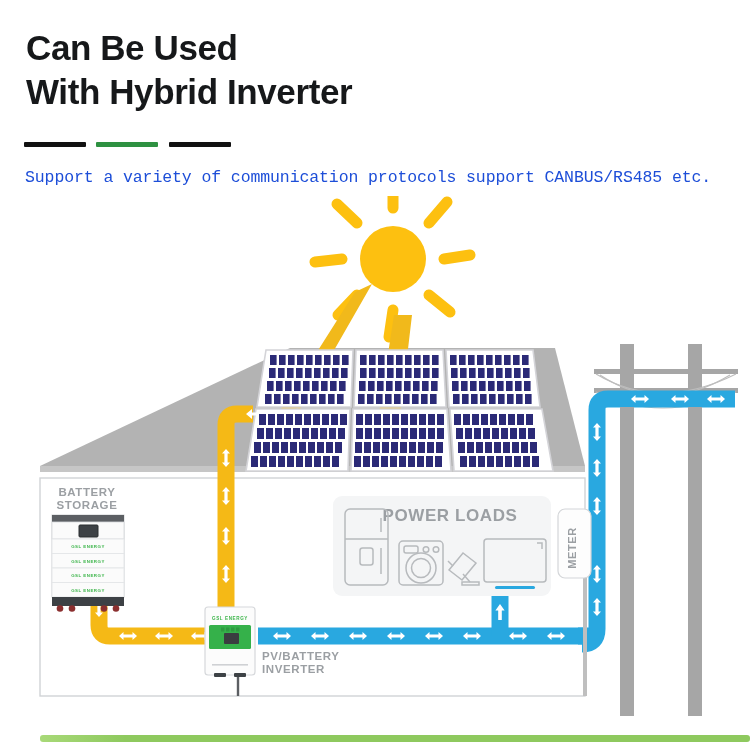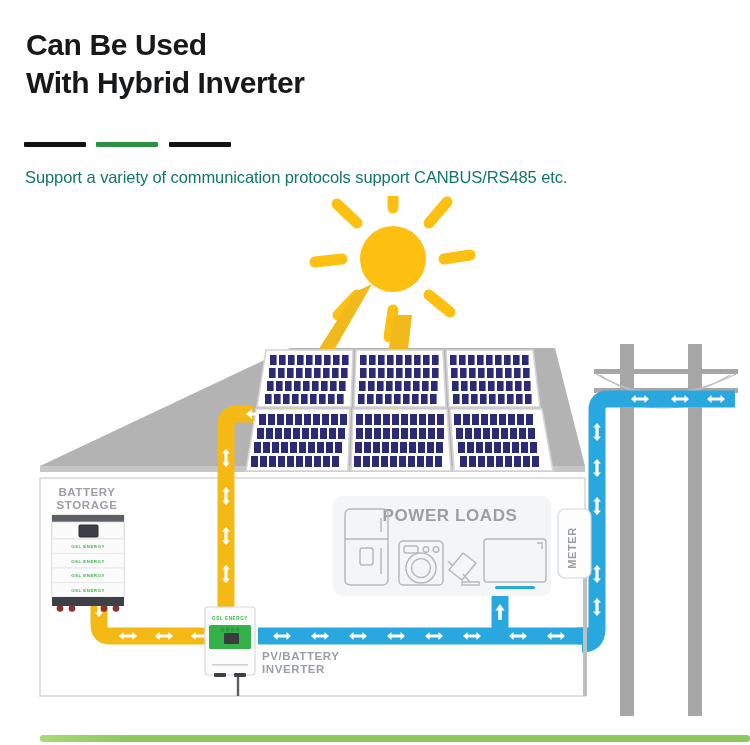--- a/index.html
+++ b/index.html
@@ -8,31 +8,31 @@
     background: #ffffff;
     font-family: "Liberation Sans", sans-serif;
     overflow: hidden;
   }
   #page { position: relative; width: 750px; height: 745px; background:#fff; }
 
   
   #header { position:absolute; left:0; top:0; width:750px; height:200px; }
   #title {
     position:absolute; left:26px; top:26px;
-    font-size:30px; font-weight:bold; line-height:1.27;
+    font-size:35px; font-weight:bold; line-height:1.27;
     color:#16181a; letter-spacing:-0.4px; white-space:pre-line;
   }
   #divider { position:absolute; left:24px; top:142px; width:210px; height:5px; }
   .dash { position:absolute; top:0; height:5px; border-radius:1px; }
   #dash-1 { left:0px;  width:62px; }
   #dash-2 { left:72px; width:62px; }
   #dash-3 { left:145px;width:62px; }
   #subtitle {
     position:absolute; left:25px; top:168px;
-    font-size:16.5px; color:#0f766e; letter-spacing:-0.1px;
+    font-size:16.5px; color:#1d4ed8; letter-spacing:-0.1px;font-family:Liberation Mono, monospace;
   }
 
   
   #diagram { position:absolute; left:0; top:196px; width:732px; height:520px; }
   #diagram svg { display:block; }
 
   .lbl {
     font-family:"Liberation Sans", sans-serif;
     fill:#9b9fa3; font-weight:bold;
     letter-spacing:0.6px;

